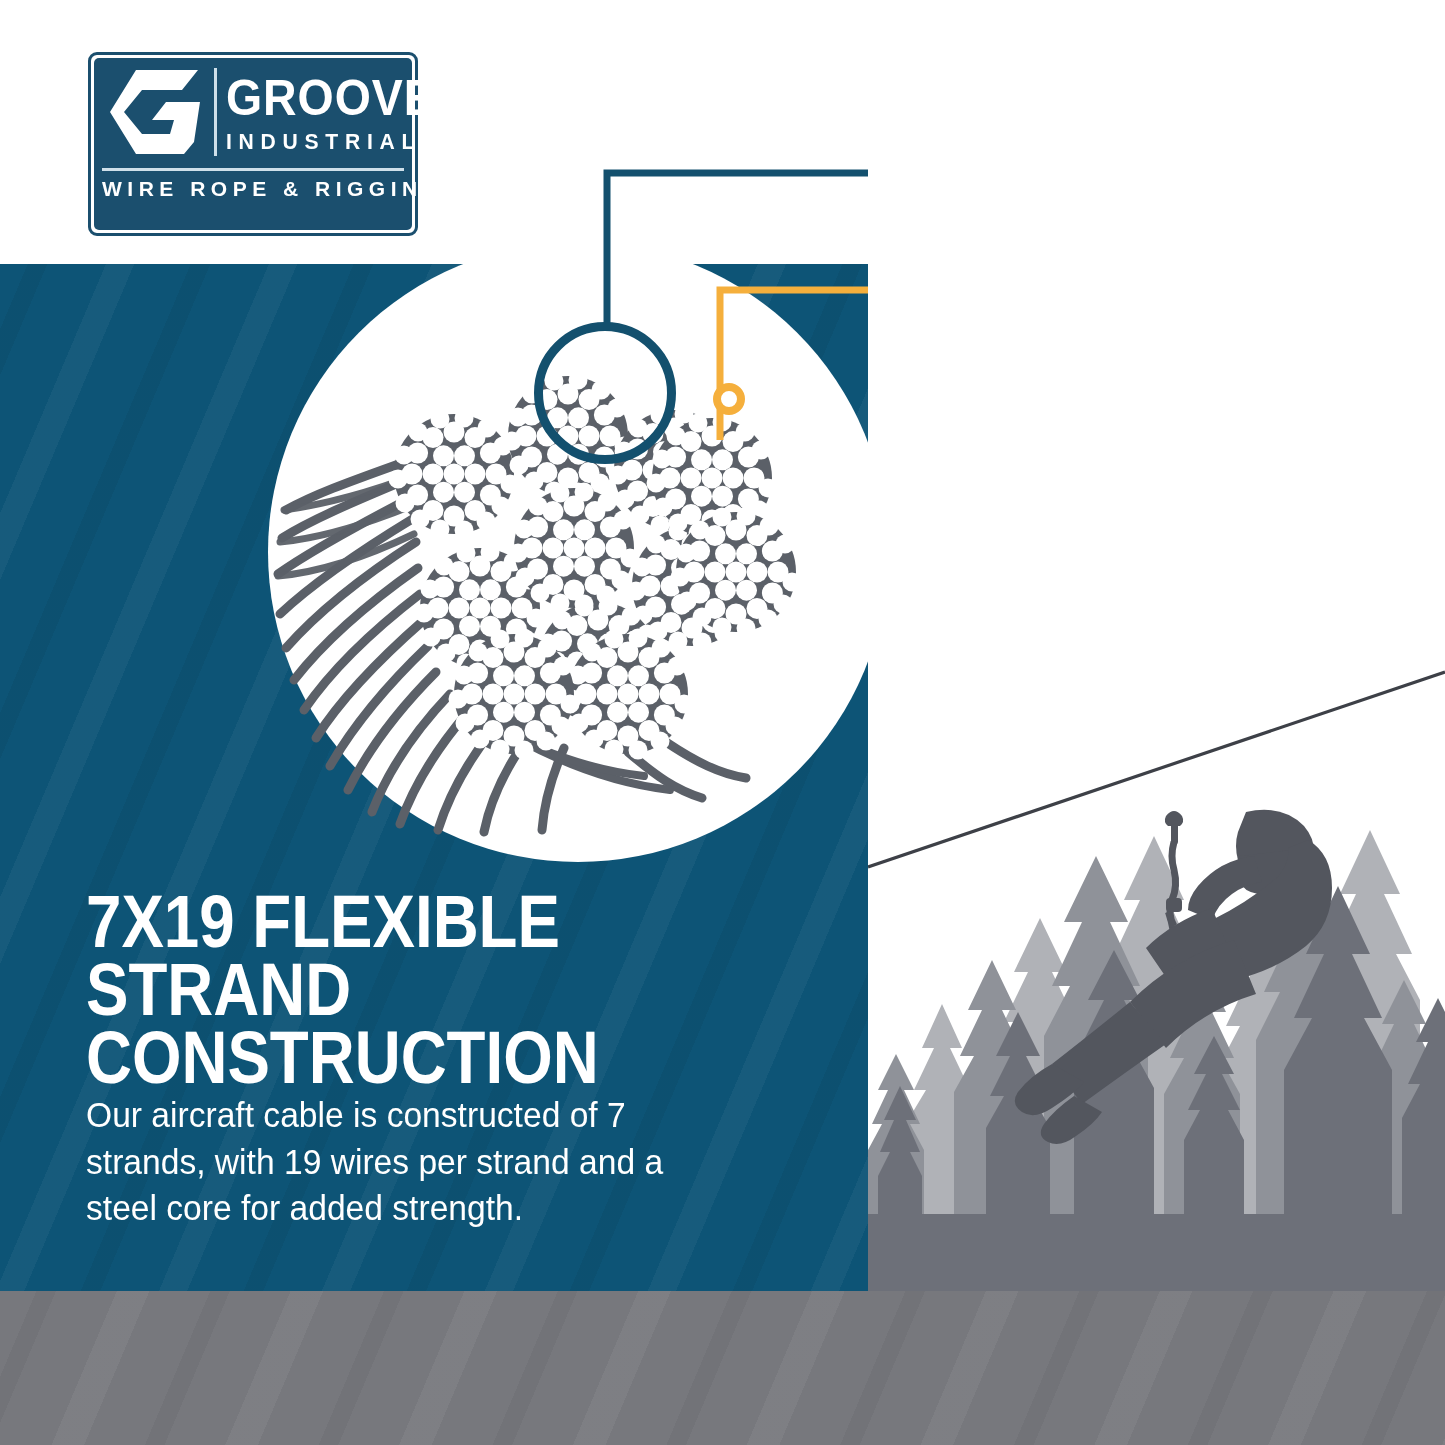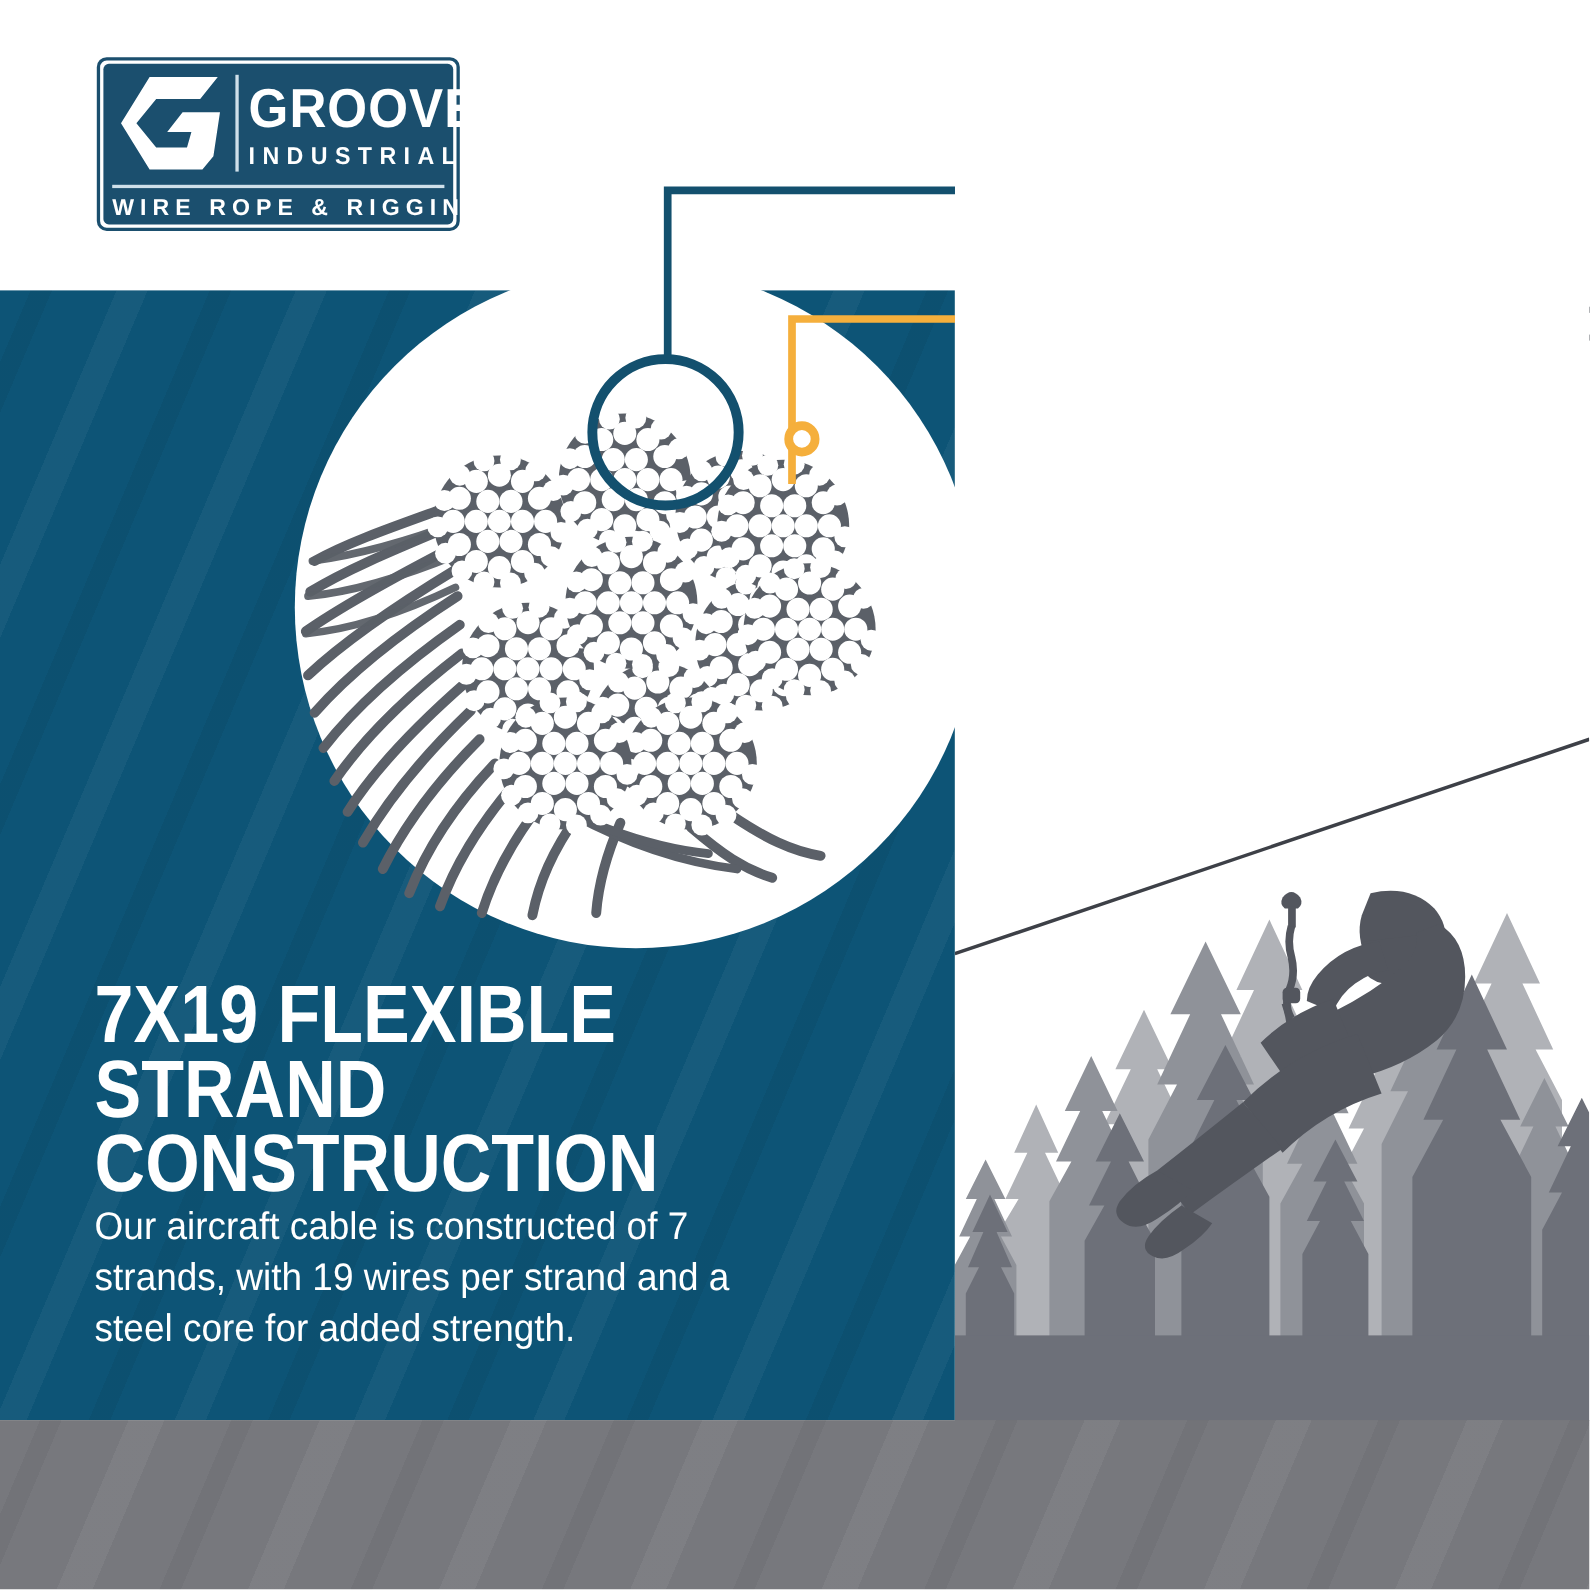--- a/index.html
+++ b/index.html
@@ -2,21 +2,21 @@
 <html><head>
 <meta charset="utf-8">
 <style>
   * { margin:0; padding:0; box-sizing:border-box; }
   html,body { width:1445px; height:1445px; background:#ffffff; }
   body { font-family:"Liberation Sans", sans-serif; position:relative; overflow:hidden; }
 
   #stage { position:absolute; inset:0; width:1445px; height:1445px; background:#fff; }
 
   
-  .logo-wrap { position:absolute; left:88px; top:52px; width:330px; height:158px; }
+  .logo-wrap { position:absolute; left:88px; top:52px; width:330px; height:184px; }
   .logo-outer { position:absolute; inset:0; border:3px solid #1b4f6e; border-radius:9px; background:#fff; }
   .logo-inner { position:absolute; left:6px; top:6px; right:6px; bottom:6px; background:#1b4f6e; border-radius:5px; }
   .logo-top { position:absolute; left:0; top:0; right:0; height:108px; }
   .logo-mark { position:absolute; left:14px; top:10px; width:96px; height:88px; }
   .logo-vrule { position:absolute; left:120px; top:10px; width:3px; height:88px; background:#cfe0ea; }
   .logo-name { position:absolute; left:132px; top:10px; right:8px; height:60px;
                color:#ffffff; font-size:50px; font-weight:700; letter-spacing:1px;
                line-height:60px; text-align:center; font-stretch:condensed;
                transform:scaleX(0.93); transform-origin:left center; white-space:nowrap; }
   .logo-sub { position:absolute; left:132px; top:70px; right:8px; height:28px;

